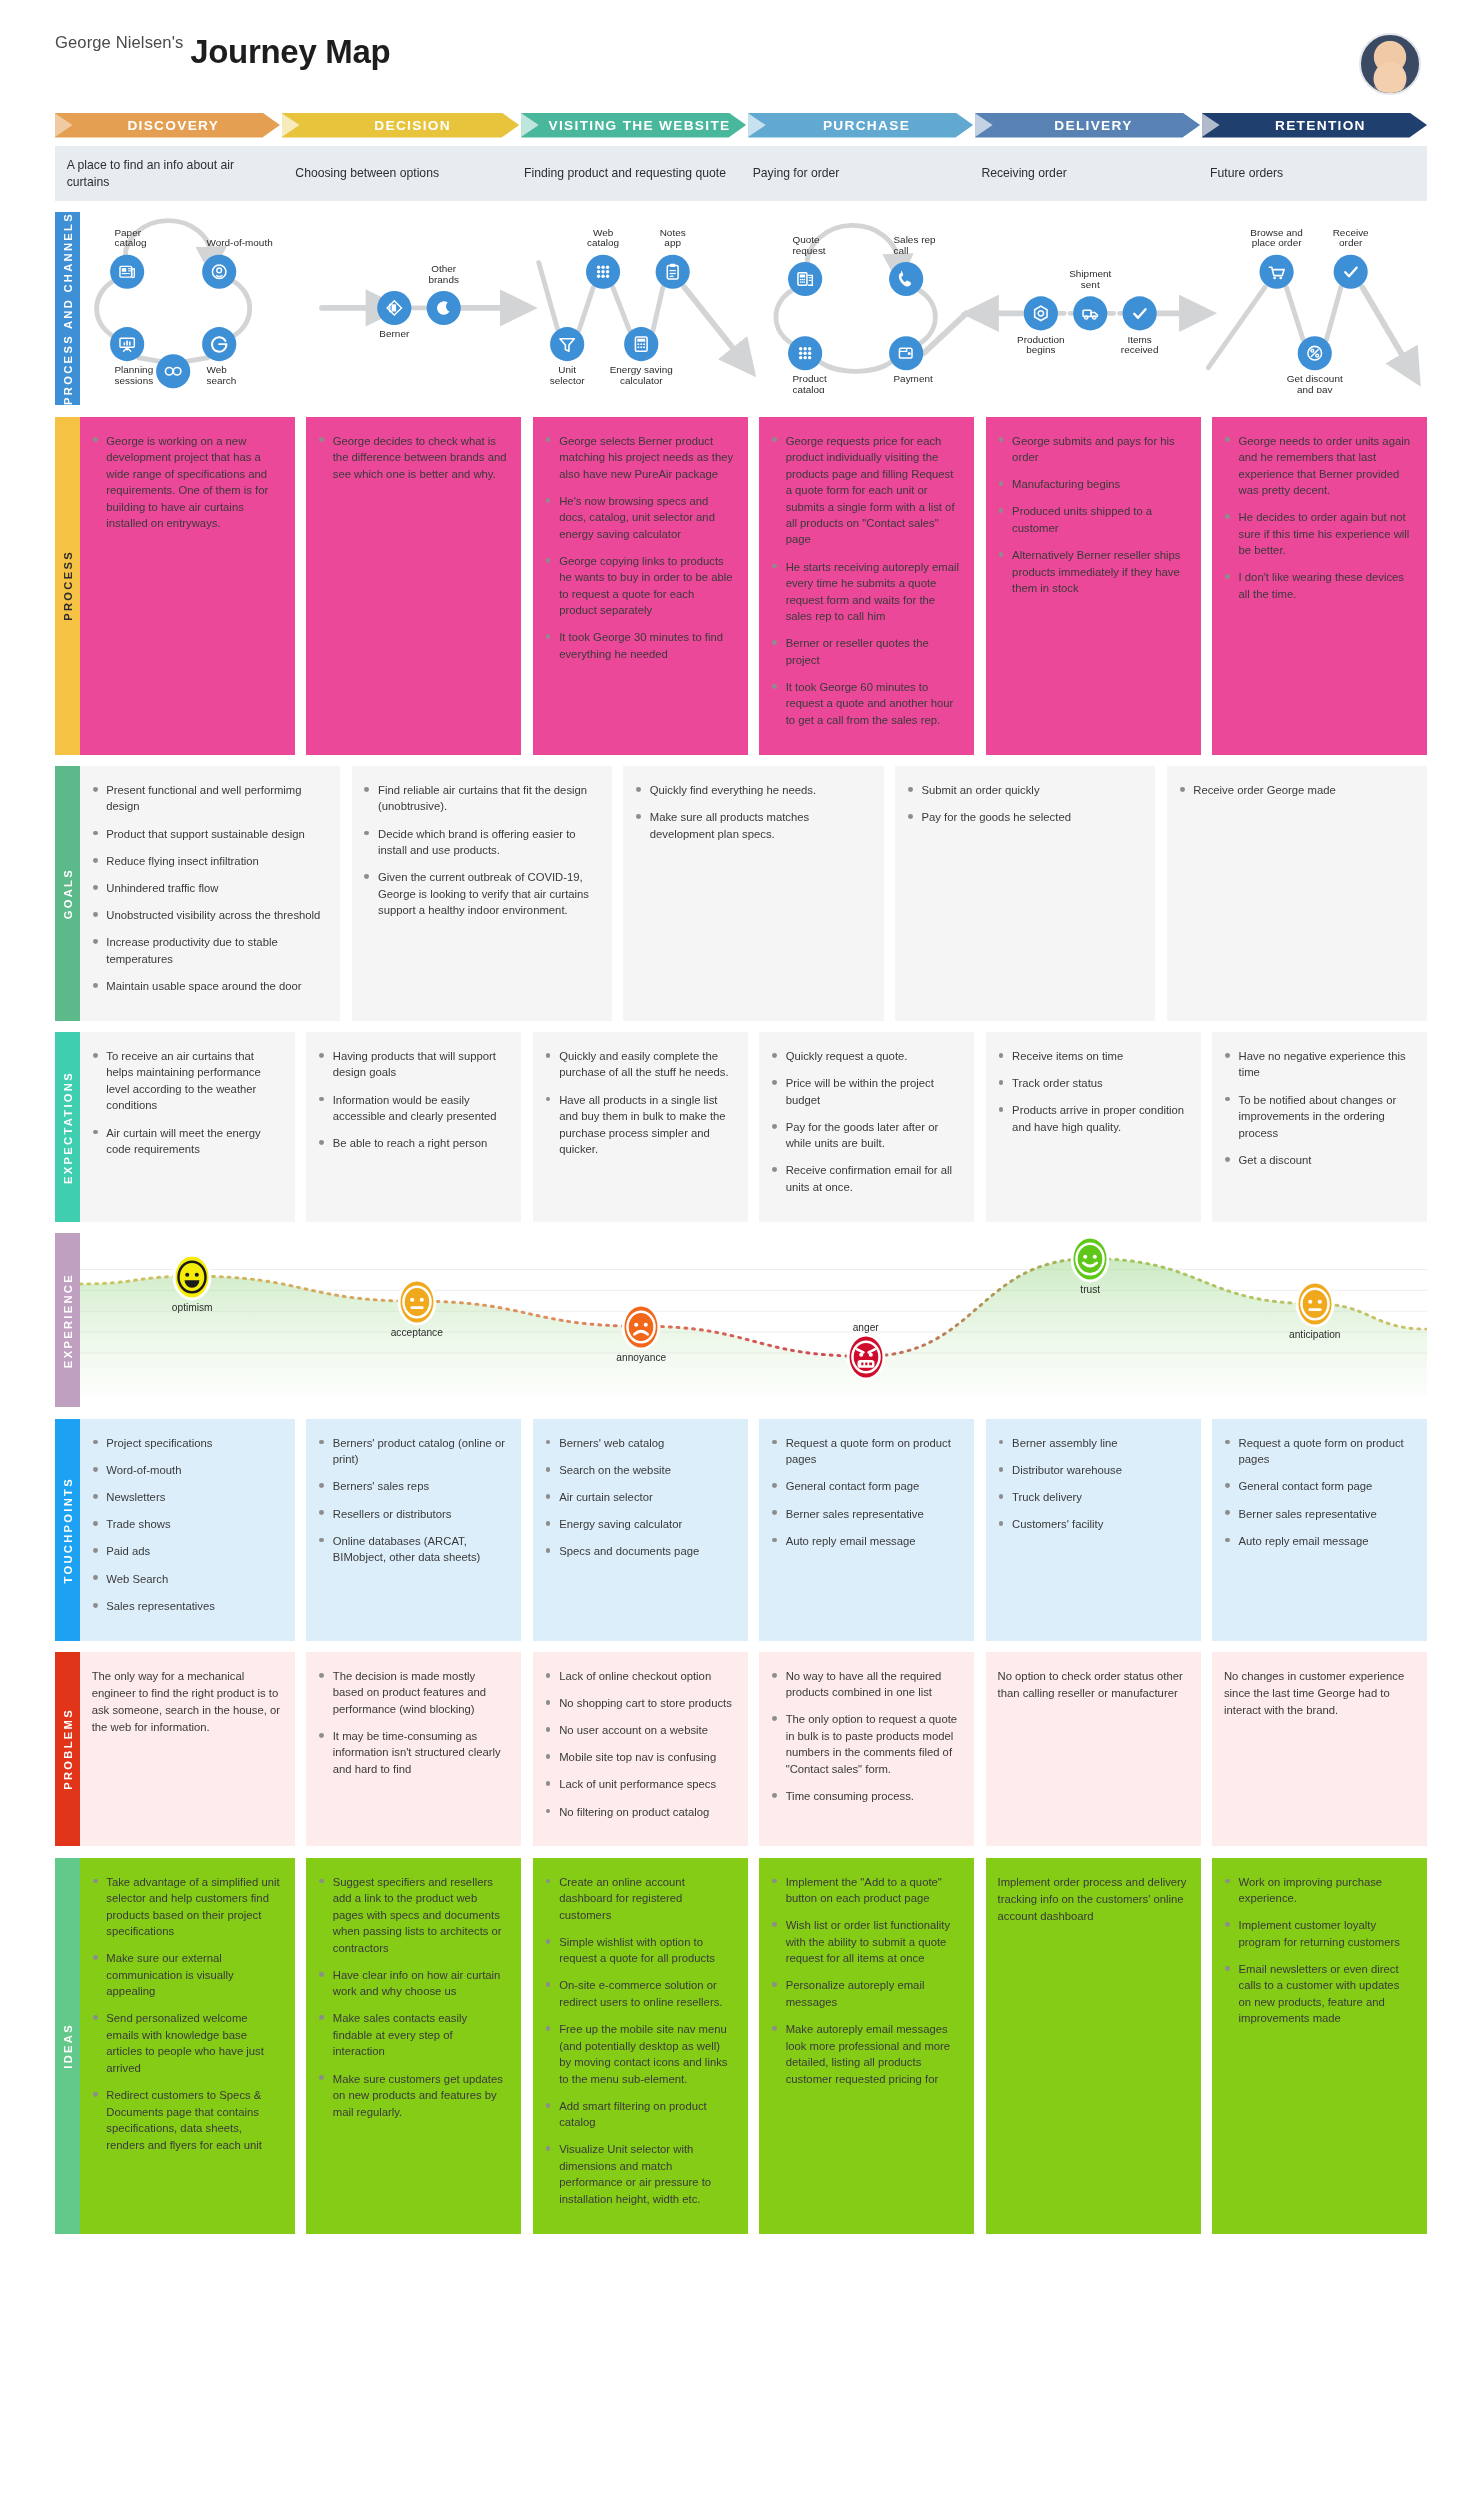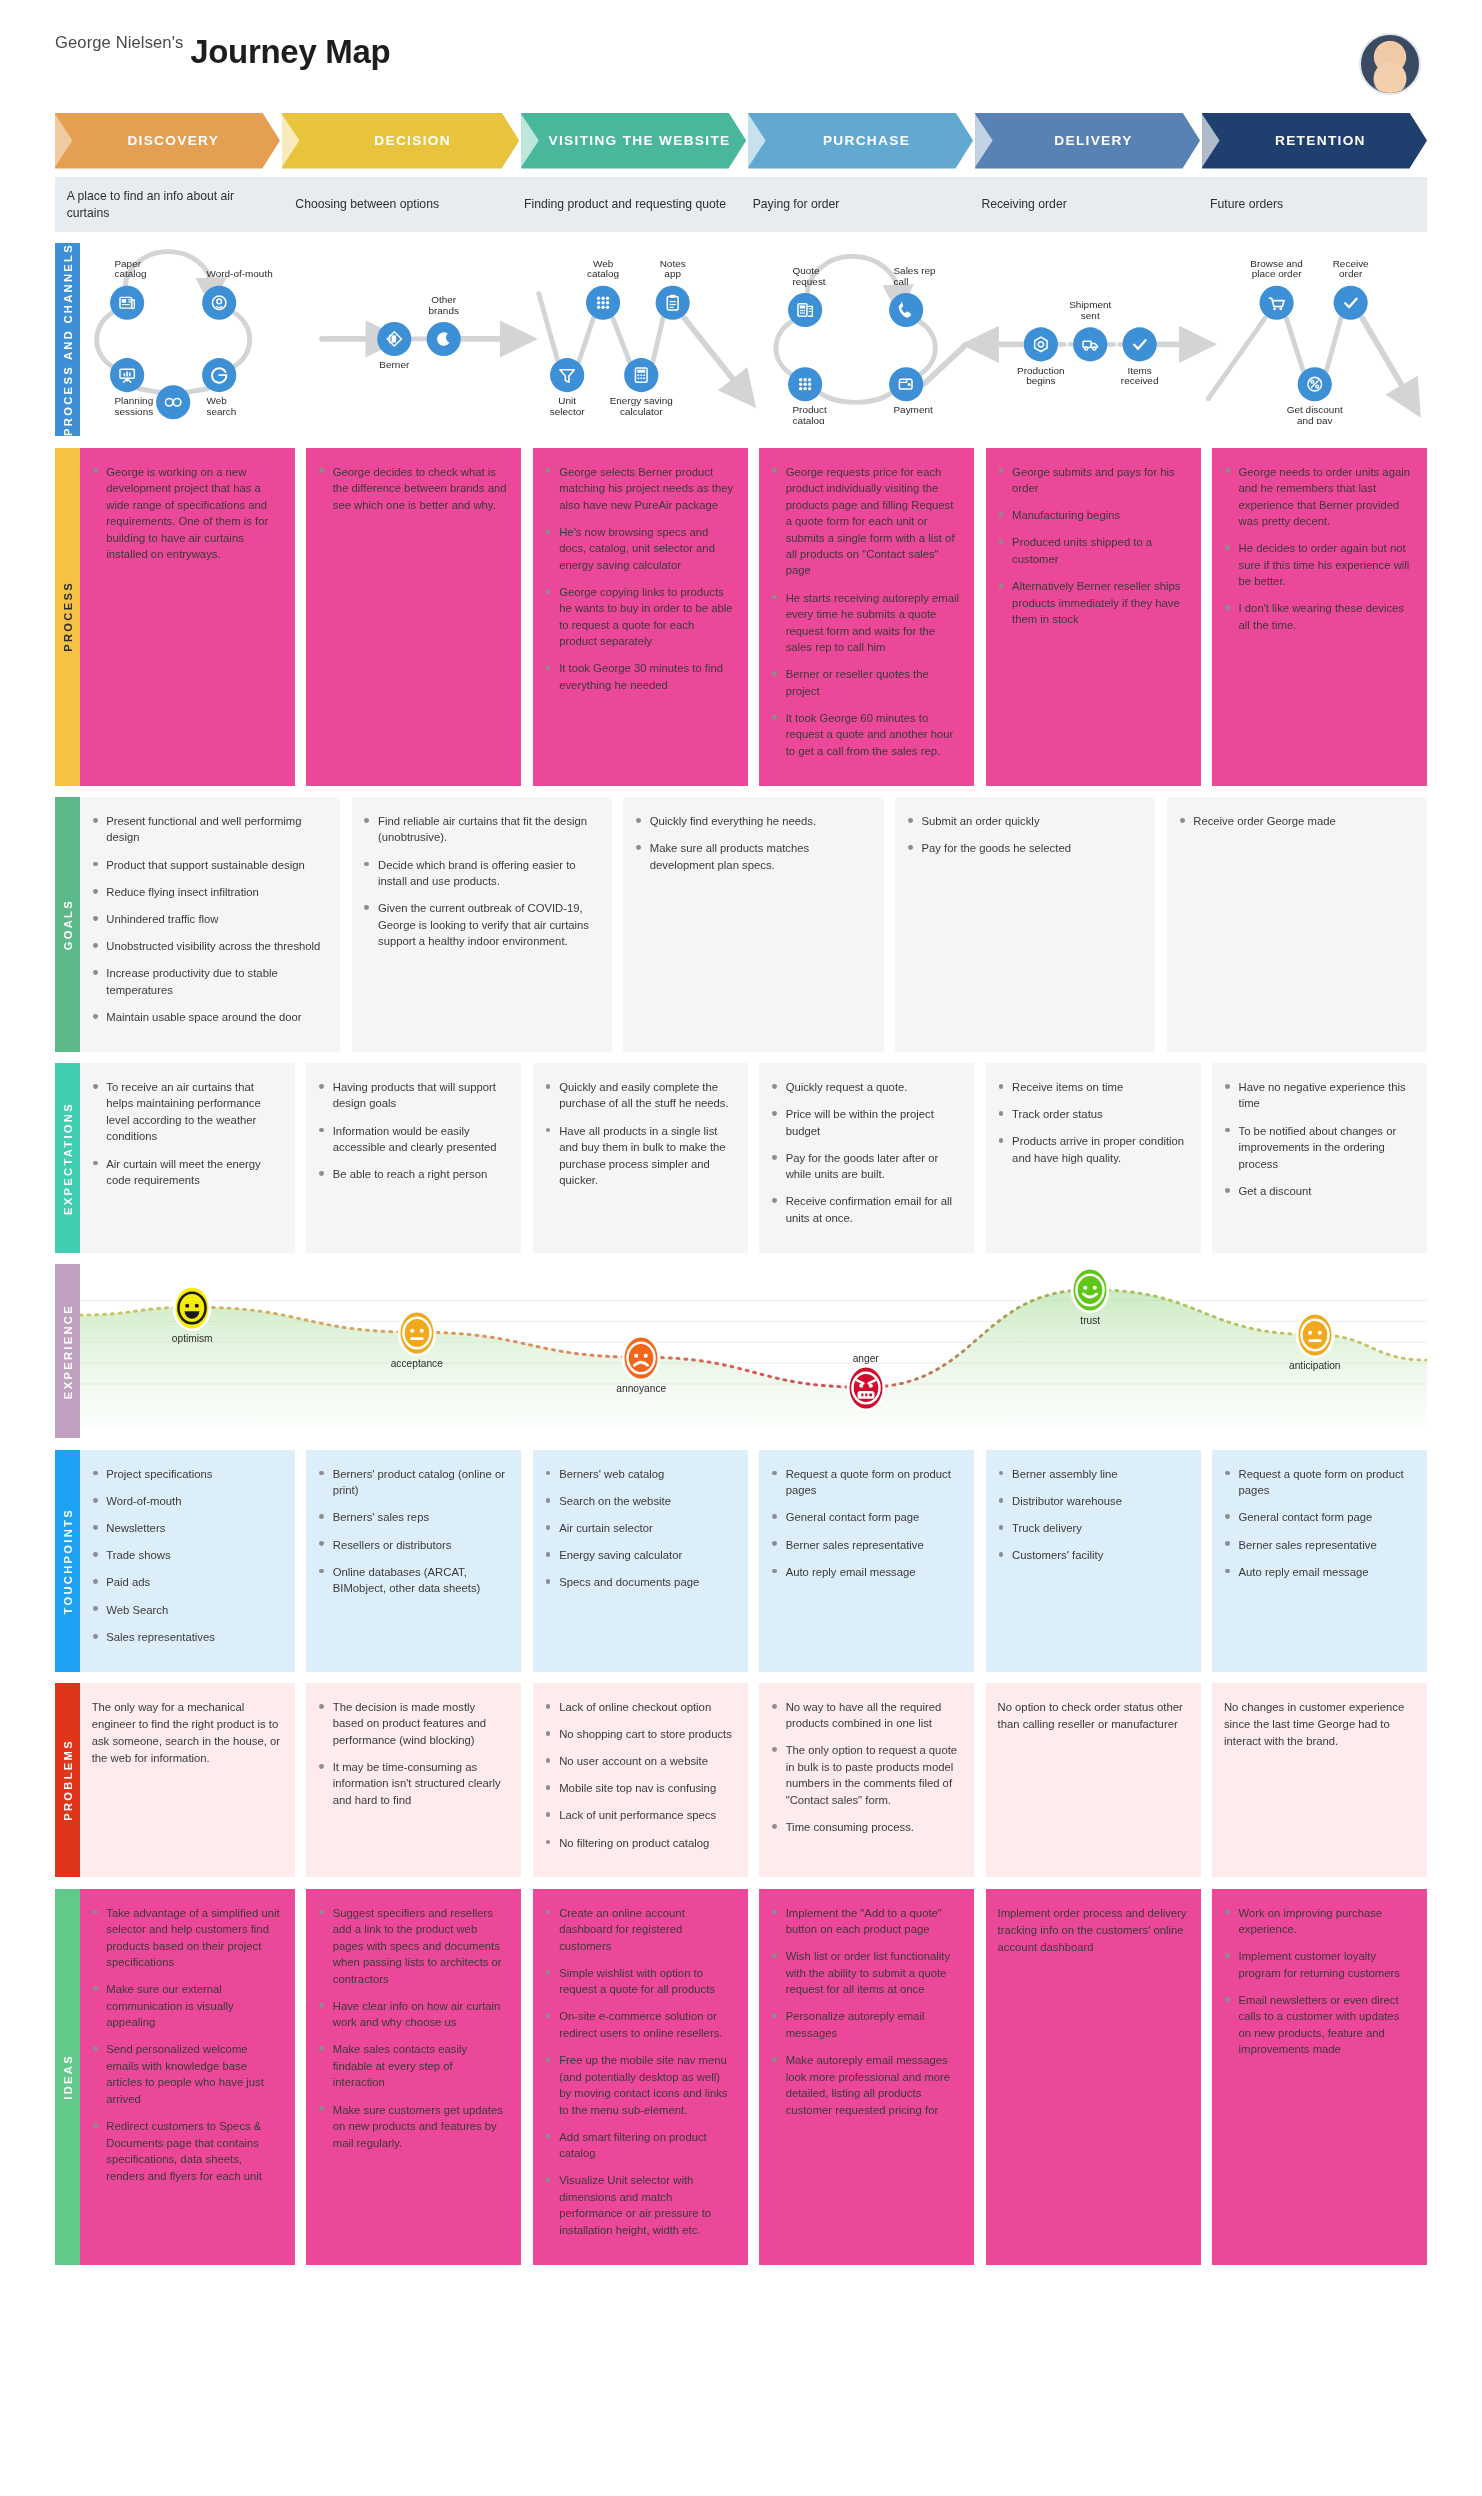--- a/index.html
+++ b/index.html
@@ -23,21 +23,21 @@
     border: 2.9px solid #e3e6ea; position: relative; overflow: hidden;
     margin-right: 5.9px;
   }
   .avatar::after{
     content:""; position:absolute; left:50%; top:46%; transform:translateX(-50%);
     width:33px; height:33px; border-radius:50%; background:#f3cfae;
     box-shadow: 0 17.6px 0 2px #5a6b82;
   }
 
   
-  .ribbon { display: flex; margin: 0 55px 0 55px; height: 56px; gap: 2px; }
+  .ribbon { display: flex; margin: 0 55px 0 55px; height: 25px; gap: 2px; }
   .chev {
     position: relative; flex: 1; display: flex; align-items: center; justify-content: center;
     color: #fff; font-size: 13.7px; font-weight: bold; letter-spacing: 1.3px;
     clip-path: polygon(0 0, calc(100% - 17.6px) 0, 100% 50%, calc(100% - 17.6px) 100%, 0 100%);
     padding-left: 11.7px;
   }
   .chev.first { clip-path: polygon(0 0, calc(100% - 17.6px) 0, 100% 50%, calc(100% - 17.6px) 100%, 0 100%); }
   .chev::before{
     content:""; position:absolute; left:-1px; top:0; bottom:0; width:18.5px;
     background:#fff; clip-path: polygon(0 0, 100% 50%, 0 100%);
@@ -105,21 +105,21 @@
   .lbl-goals     { background:#5cb98a; }
   .lbl-expect    { background:#3fcfb0; }
   .lbl-touch     { background:#1da1f2; }
   .lbl-problems  { background:#e03518; }
   .lbl-ideas     { background:#63c98a; }
 
   .cell-process  { background:#ec4899; }
   .cell-neutral  { background:#f5f5f5; }
   .cell-touch    { background:#ddeefb; }
   .cell-problems { background:#fdeceb; }
-  .cell-ideas    { background:#ec4899; }
+  .cell-ideas    { background:#84cc16; }
 </style>
 </head>
 <body>
 
 <div class="page">
 
   <div class="header">
     <div class="header-left">
       <div class="owner">George Nielsen's</div>
       <div class="maintitle">Journey Map</div>

